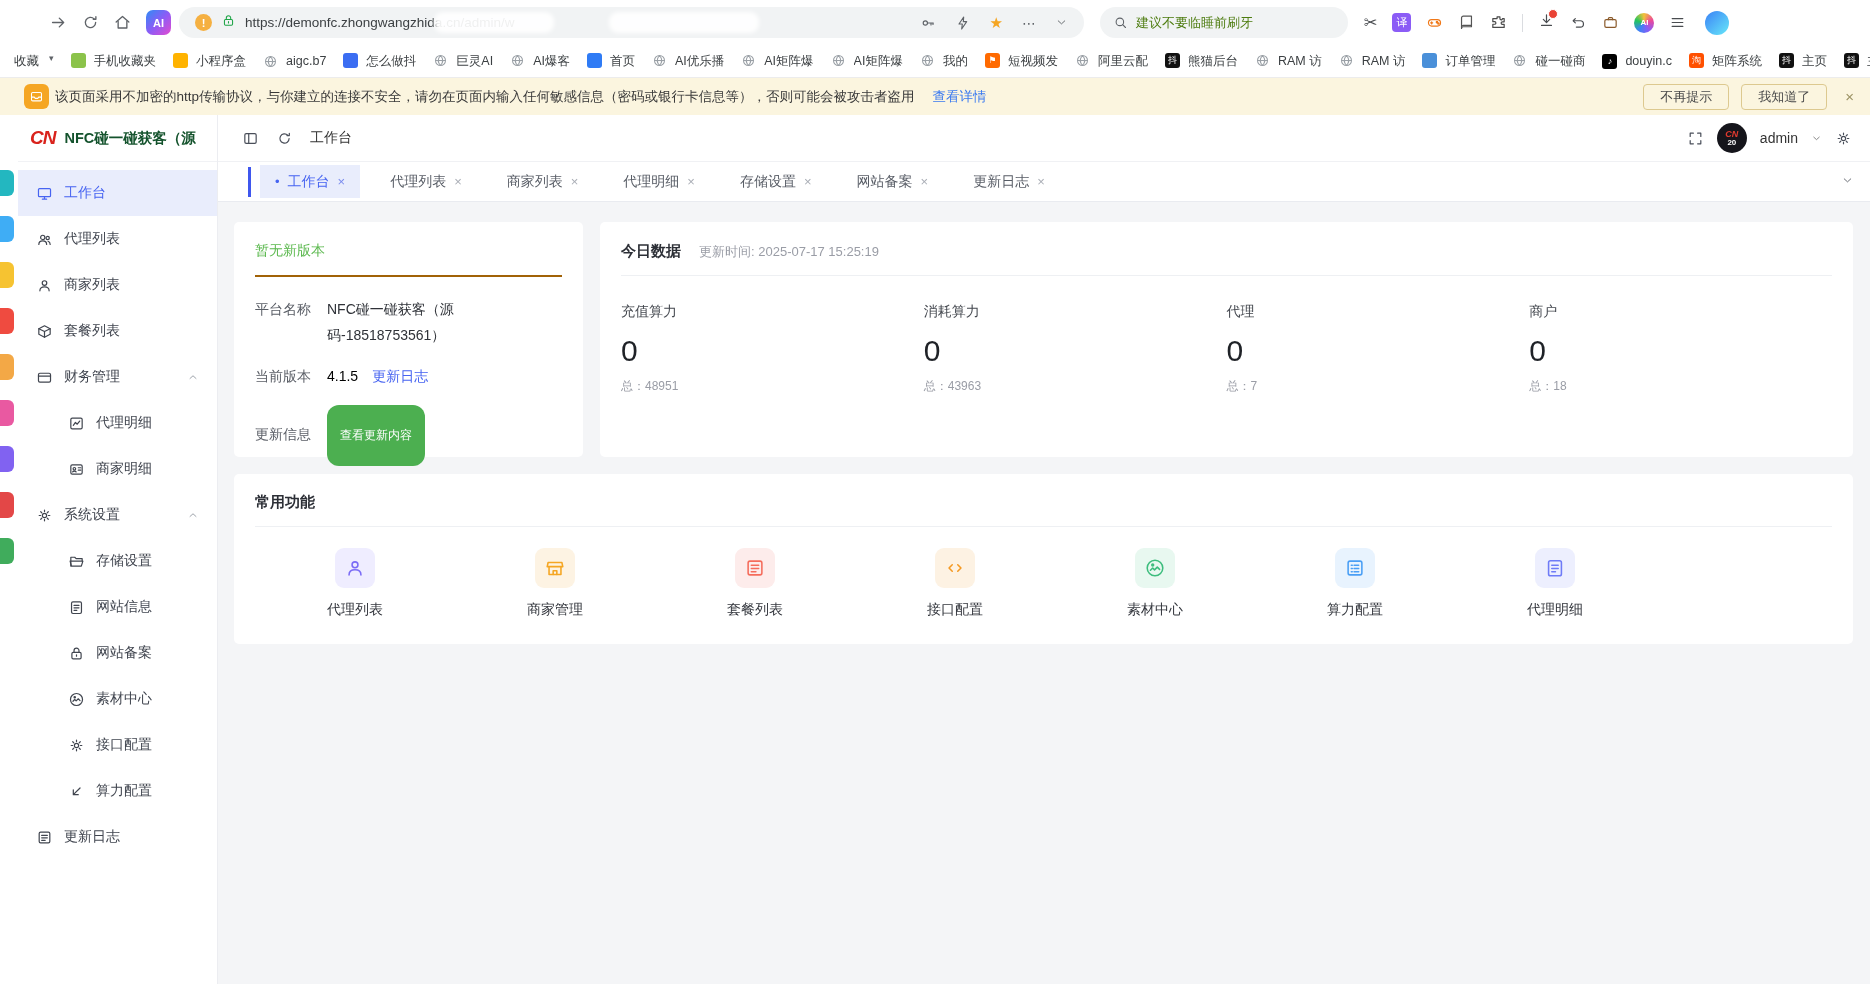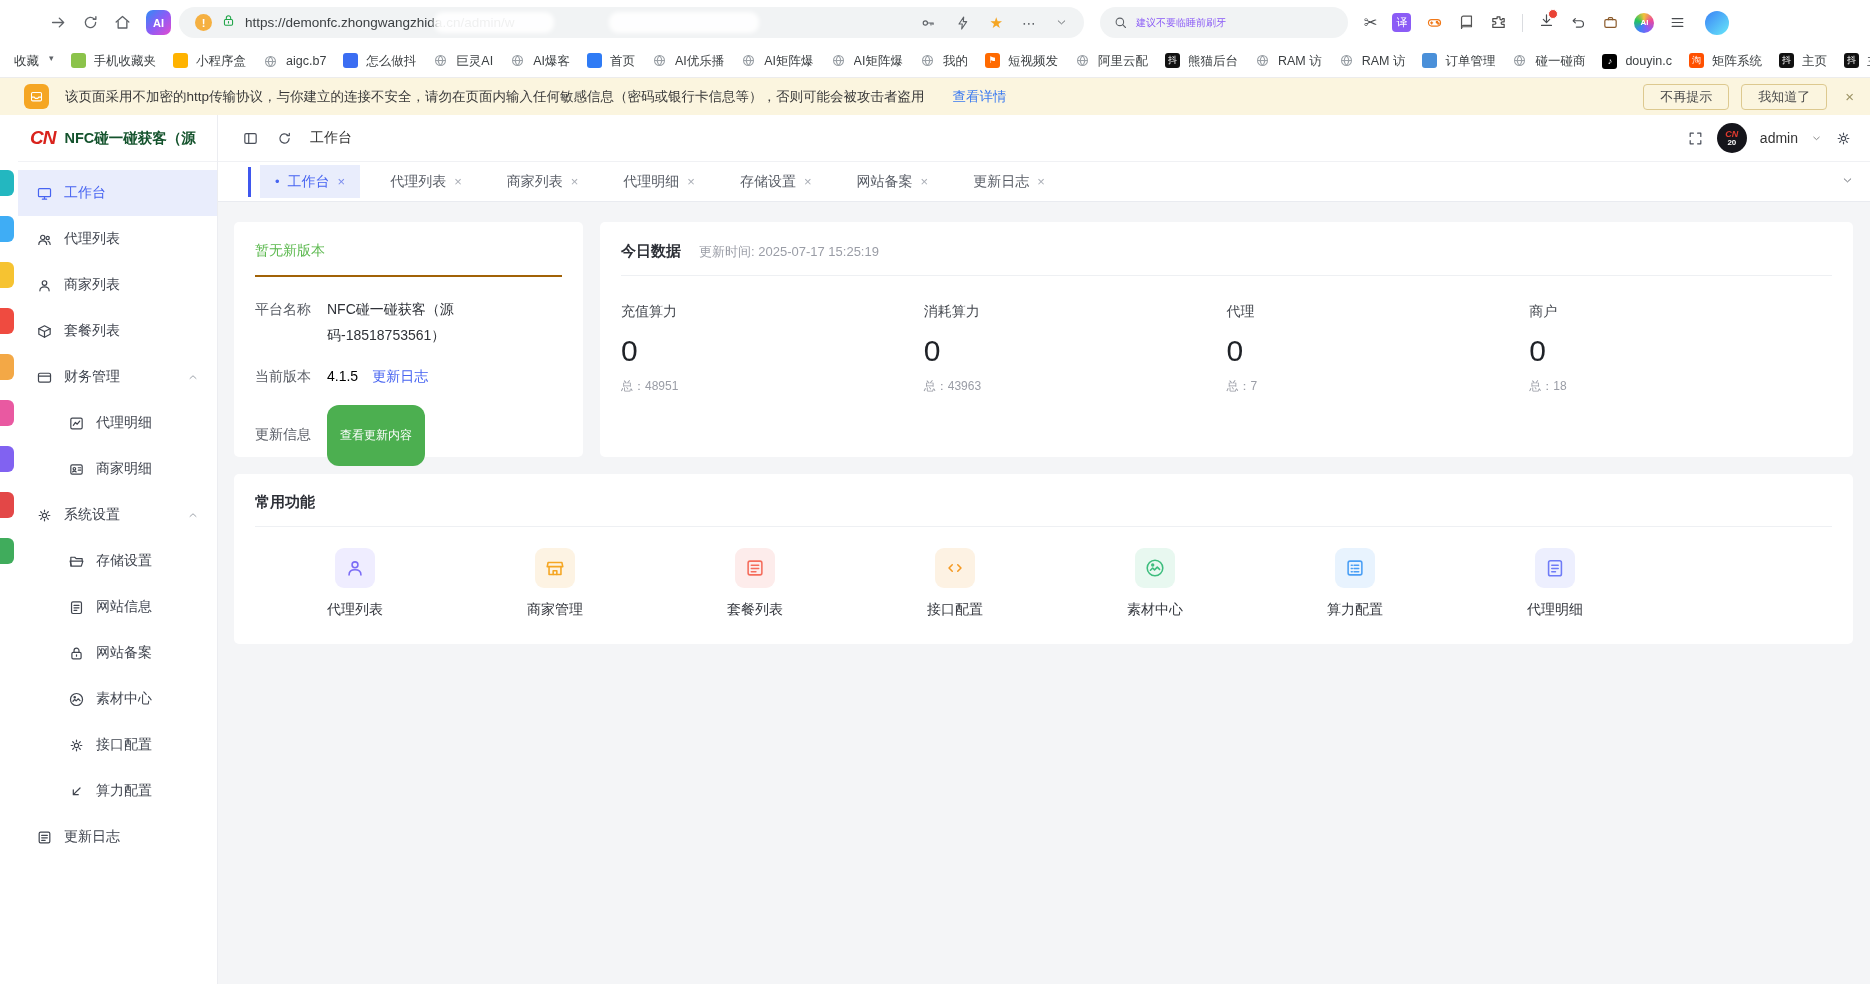--- a/index.html
+++ b/index.html
@@ -17,21 +17,21 @@
   .addr { position:relative; width:905px; height:31px; background:#f1f3f4; border-radius:16px; display:flex; align-items:center; padding:0 16px; gap:9px; }
   .shield { width:17px; height:17px; border-radius:50%; background:#f5b041; color:#fff; font-size:11px; font-weight:bold; display:flex; align-items:center; justify-content:center; flex:none; }
   .lockic { color:#1ea446; } .lockic svg{ width:15px; height:15px; }
   .url { font-size:13.5px; color:#3c4043; white-space:nowrap; }
   .smudge { position:absolute; top:5px; height:21px; background:rgba(255,255,255,.92); filter:blur(2px); border-radius:9px; }
   .addr-tools { margin-left:auto; display:flex; align-items:center; gap:19px; color:#5f6368; font-size:14px; }
   .addr-tools svg { width:16px; height:16px; }
   .star-glyph { color:#f5a623; font-size:15px; }
   .search-pill { width:248px; height:31px; background:#f1f3f4; border-radius:16px; display:flex; align-items:center; gap:8px; padding:0 13px; margin-left:16px; color:#5f6368; }
   .search-pill svg { width:15px; height:15px; flex:none; }
-  .search-pill .stx { font-size:10px; color:#8b5cf6; white-space:nowrap; }
+  .search-pill .stx { font-size:13px; color:#4d7c0f; white-space:nowrap; }
   .chrome-tools { display:flex; align-items:center; gap:15px; margin-left:16px; color:#494c50; }
   .chrome-tools svg { width:17px; height:17px; }
   .tool-glyph { font-size:16px; color:#494c50; }
   .tr-badge { width:19px; height:19px; border-radius:4px; background:#8b5cf6; color:#fff; font-size:11px; display:flex; align-items:center; justify-content:center; }
   .game-ic { color:#f07818; } .book-ic{ color:#555; } .puzzle-ic{ color:#4a4a4a; }
   .vsep { width:1px; height:18px; background:#dadce0; }
   .dlwrap { position:relative; }
   .dlwrap::after { content:''; position:absolute; right:-3px; top:-3px; width:8px; height:8px; border-radius:50%; background:#e94235; border:1.5px solid #fff; }
   .case-ic { color:#8a5a2b; }
   .ai-ring { width:20px; height:20px; border-radius:50%; background:conic-gradient(#f3c13a,#ec4899,#8b5cf6,#3b82f6,#22c55e,#f3c13a); color:#fff; font-size:8px; font-weight:bold; display:flex; align-items:center; justify-content:center; }
@@ -39,21 +39,21 @@
 
   
   .bookmarks { height:33px; display:flex; align-items:center; gap:17px; padding:0 14px; font-size:12.5px; color:#3c4043; border-bottom:1px solid #ececec; white-space:nowrap; overflow:hidden; }
   .bm { display:flex; align-items:flex-start; gap:8px; flex:none; }
   .bm .bi.badge { width:15px; height:15px; border-radius:3px; color:#fff; font-size:9px; display:flex; align-items:center; justify-content:center; }
   .bm svg.globe { width:15px; height:15px; color:#9aa0a6; }
   .bm .bl { max-width:66px; overflow:hidden; text-overflow:clip; }
   .fav-caret { font-size:9px; color:#5f6368; margin-left:2px; }
 
   
-  .banner { height:37px; background:#fbf5df; display:flex; align-items:center; padding:0 16px 0 24px; gap:16px; font-size:13.5px; color:#3a3a3a; }
+  .banner { height:37px; background:#fbf5df; display:flex; align-items:center; padding:0 16px 0 24px; gap:6px; font-size:13.5px; color:#3a3a3a; }
   .banner-icon { width:25px; height:25px; border-radius:6px; background:#f5a623; color:#fff; display:flex; align-items:center; justify-content:center; flex:none; }
   .banner-icon svg { width:15px; height:15px; }
   .banner-link { color:#3a7af0; margin-left:12px; }
   .banner-actions { margin-left:auto; display:flex; align-items:center; gap:12px; }
   .banner-btn { height:26px; padding:0 16px; border:1px solid #ddc98f; border-radius:4px; background:transparent; color:#4a4a4a; font-size:13px; font-family:inherit; }
   .banner-x { color:#9b9264; font-size:15px; margin-left:6px; }
 
   
   .app { display:flex; height:869px; position:relative; }
   .dock { width:18px; background:#fff; position:relative; flex:none; }

